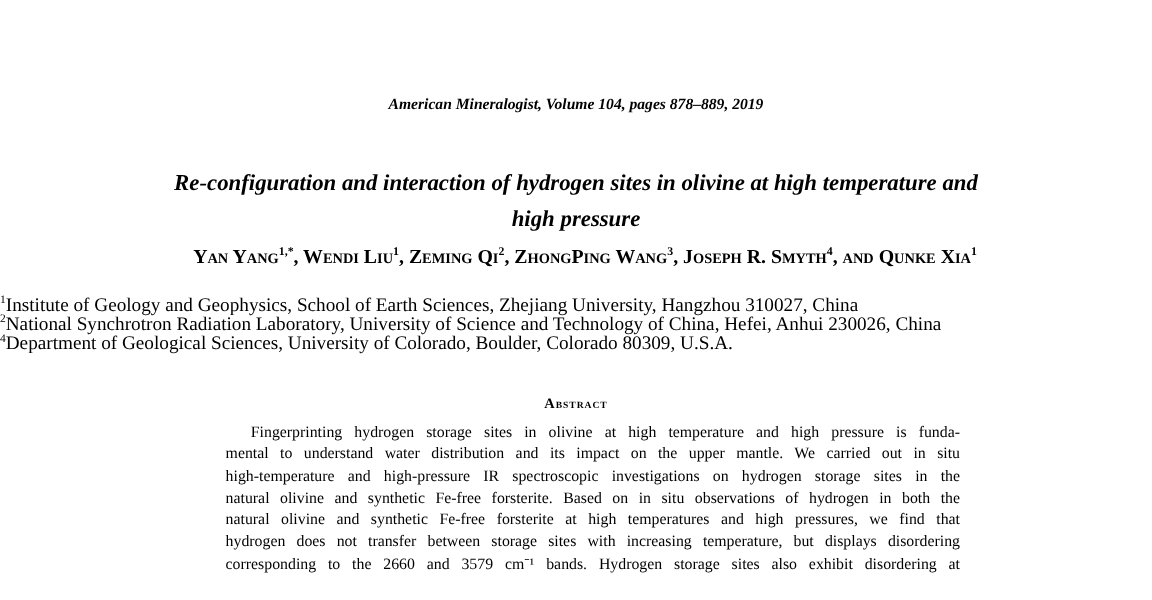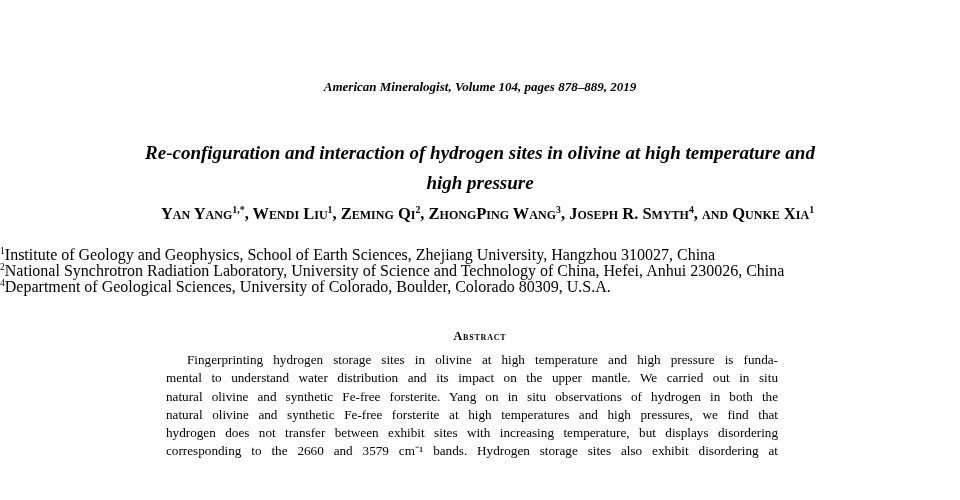--- a/index.html
+++ b/index.html
@@ -59,21 +59,21 @@
     text-align: center;
     font-variant: small-caps;
     font-weight: bold;
     font-size: 12px;
     letter-spacing: 0.8px;
     line-height: 20px;
   }
   .abstract-body {
     position: absolute;
     top: 351px;
-    left: 166px;
+    left: 188px;
     width: 612px;
     font-size: 13.2px;
     line-height: 18.3px;
   }
   .abstract-line {
     text-align: justify;
     text-align-last: justify;
   }
   .abstract-line:first-child {
     text-indent: 21px;
@@ -97,19 +97,20 @@
     <div class="affiliation"><sup>1</sup><span>Institute of Geology and Geophysics, School of Earth Sciences, Zhejiang University, Hangzhou 310027, China</span></div>
       <div class="affiliation"><sup>2</sup><span>National Synchrotron Radiation Laboratory, University of Science and Technology of China, Hefei, Anhui 230026, China</span></div>
       <div class="affiliation"><sup>4</sup><span>Department of Geological Sciences, University of Colorado, Boulder, Colorado 80309, U.S.A.</span></div>
   </div>
 
   <div class="abstract-heading">Abstract</div>
 
   <div class="abstract-body">
     <div class="abstract-line">Fingerprinting hydrogen storage sites in olivine at high temperature and high pressure is funda-</div>
       <div class="abstract-line">mental to understand water distribution and its impact on the upper mantle. We carried out in situ</div>
-      <div class="abstract-line">natural olivine and synthetic Fe-free forsterite. Yang on in situ observations of hydrogen in both the</div>
+      <div class="abstract-line">high-temperature and high-pressure IR spectroscopic investigations on hydrogen storage sites in the</div>
+      <div class="abstract-line">natural olivine and synthetic Fe-free forsterite. Based on in situ observations of hydrogen in both the</div>
       <div class="abstract-line">natural olivine and synthetic Fe-free forsterite at high temperatures and high pressures, we find that</div>
-      <div class="abstract-line">hydrogen does not transfer between exhibit sites with increasing temperature, but displays disordering</div>
+      <div class="abstract-line">hydrogen does not transfer between storage sites with increasing temperature, but displays disordering</div>
       <div class="abstract-line">corresponding to the 2660 and 3579 cm⁻¹ bands. Hydrogen storage sites also exhibit disordering at</div>
   </div>
 
 </div>
 
 </body></html>

